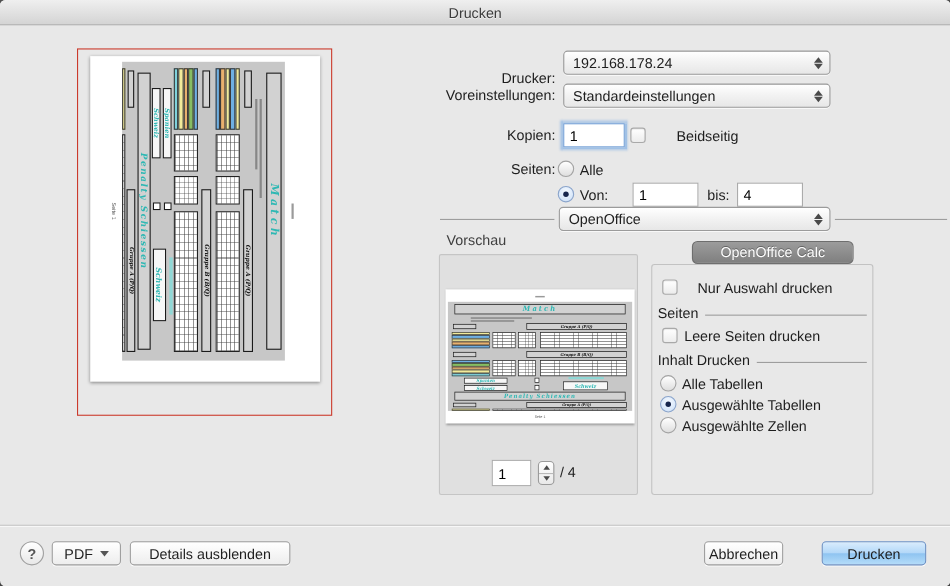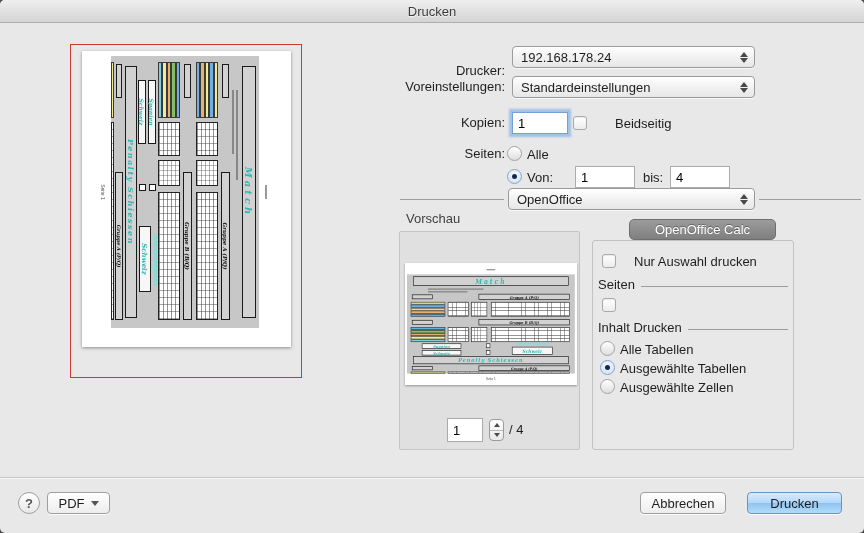--- a/index.html
+++ b/index.html
@@ -288,20 +288,21 @@
 
   <span class="cb" style="left:602px;top:254px;"></span>
   <span class="lbl" style="left:622px;top:254px;margin-left:12px;">Nur Auswahl drucken</span>
 
   <div class="rule-row" style="left:598px;top:277px;width:190px;">
     <span>Seiten</span>
       <span class="rule"></span>
   </div>
 
   <span class="cb" style="left:602px;top:298px;"></span>
+  <span class="lbl" style="left:622px;top:298px;">Leere Seiten drucken</span>
 
   <div class="rule-row" style="left:598px;top:320px;width:190px;">
     <span>Inhalt Drucken</span>
       <span class="rule"></span>
   </div>
 
   <span class="radio" style="left:600px;top:341px;"></span>
   <span class="lbl" style="left:620px;top:342px;">Alle Tabellen</span>
   <span class="radio sel" style="left:600px;top:360px;"></span>
   <span class="lbl" style="left:620px;top:361px;">Ausgewählte Tabellen</span>
@@ -309,19 +310,22 @@
   <span class="lbl" style="left:620px;top:380px;">Ausgewählte Zellen</span>
 
   <div class="footline"></div>
   <div class="helpbtn" style="left:18px;top:492px;">
     <span>?</span>
   </div>
   <div class="btn" style="left:47px;top:492px;width:63px;">
     <span>PDF</span>
     <span class="dncaret"></span>
   </div>
-  <div class="btn" style="left:640px;top:492px;width:86px;">
+  <div class="btn" style="left:118px;top:492px;width:146px;">
+    <span>Details ausblenden</span>
+  </div>
+  <div class="btn" style="left:640px;top:492px;width:72px;">
     <span>Abbrechen</span>
   </div>
   <div class="btn default" style="left:747px;top:492px;width:95px;">
     <span>Drucken</span>
   </div>
 </div>
 
 </body></html>

